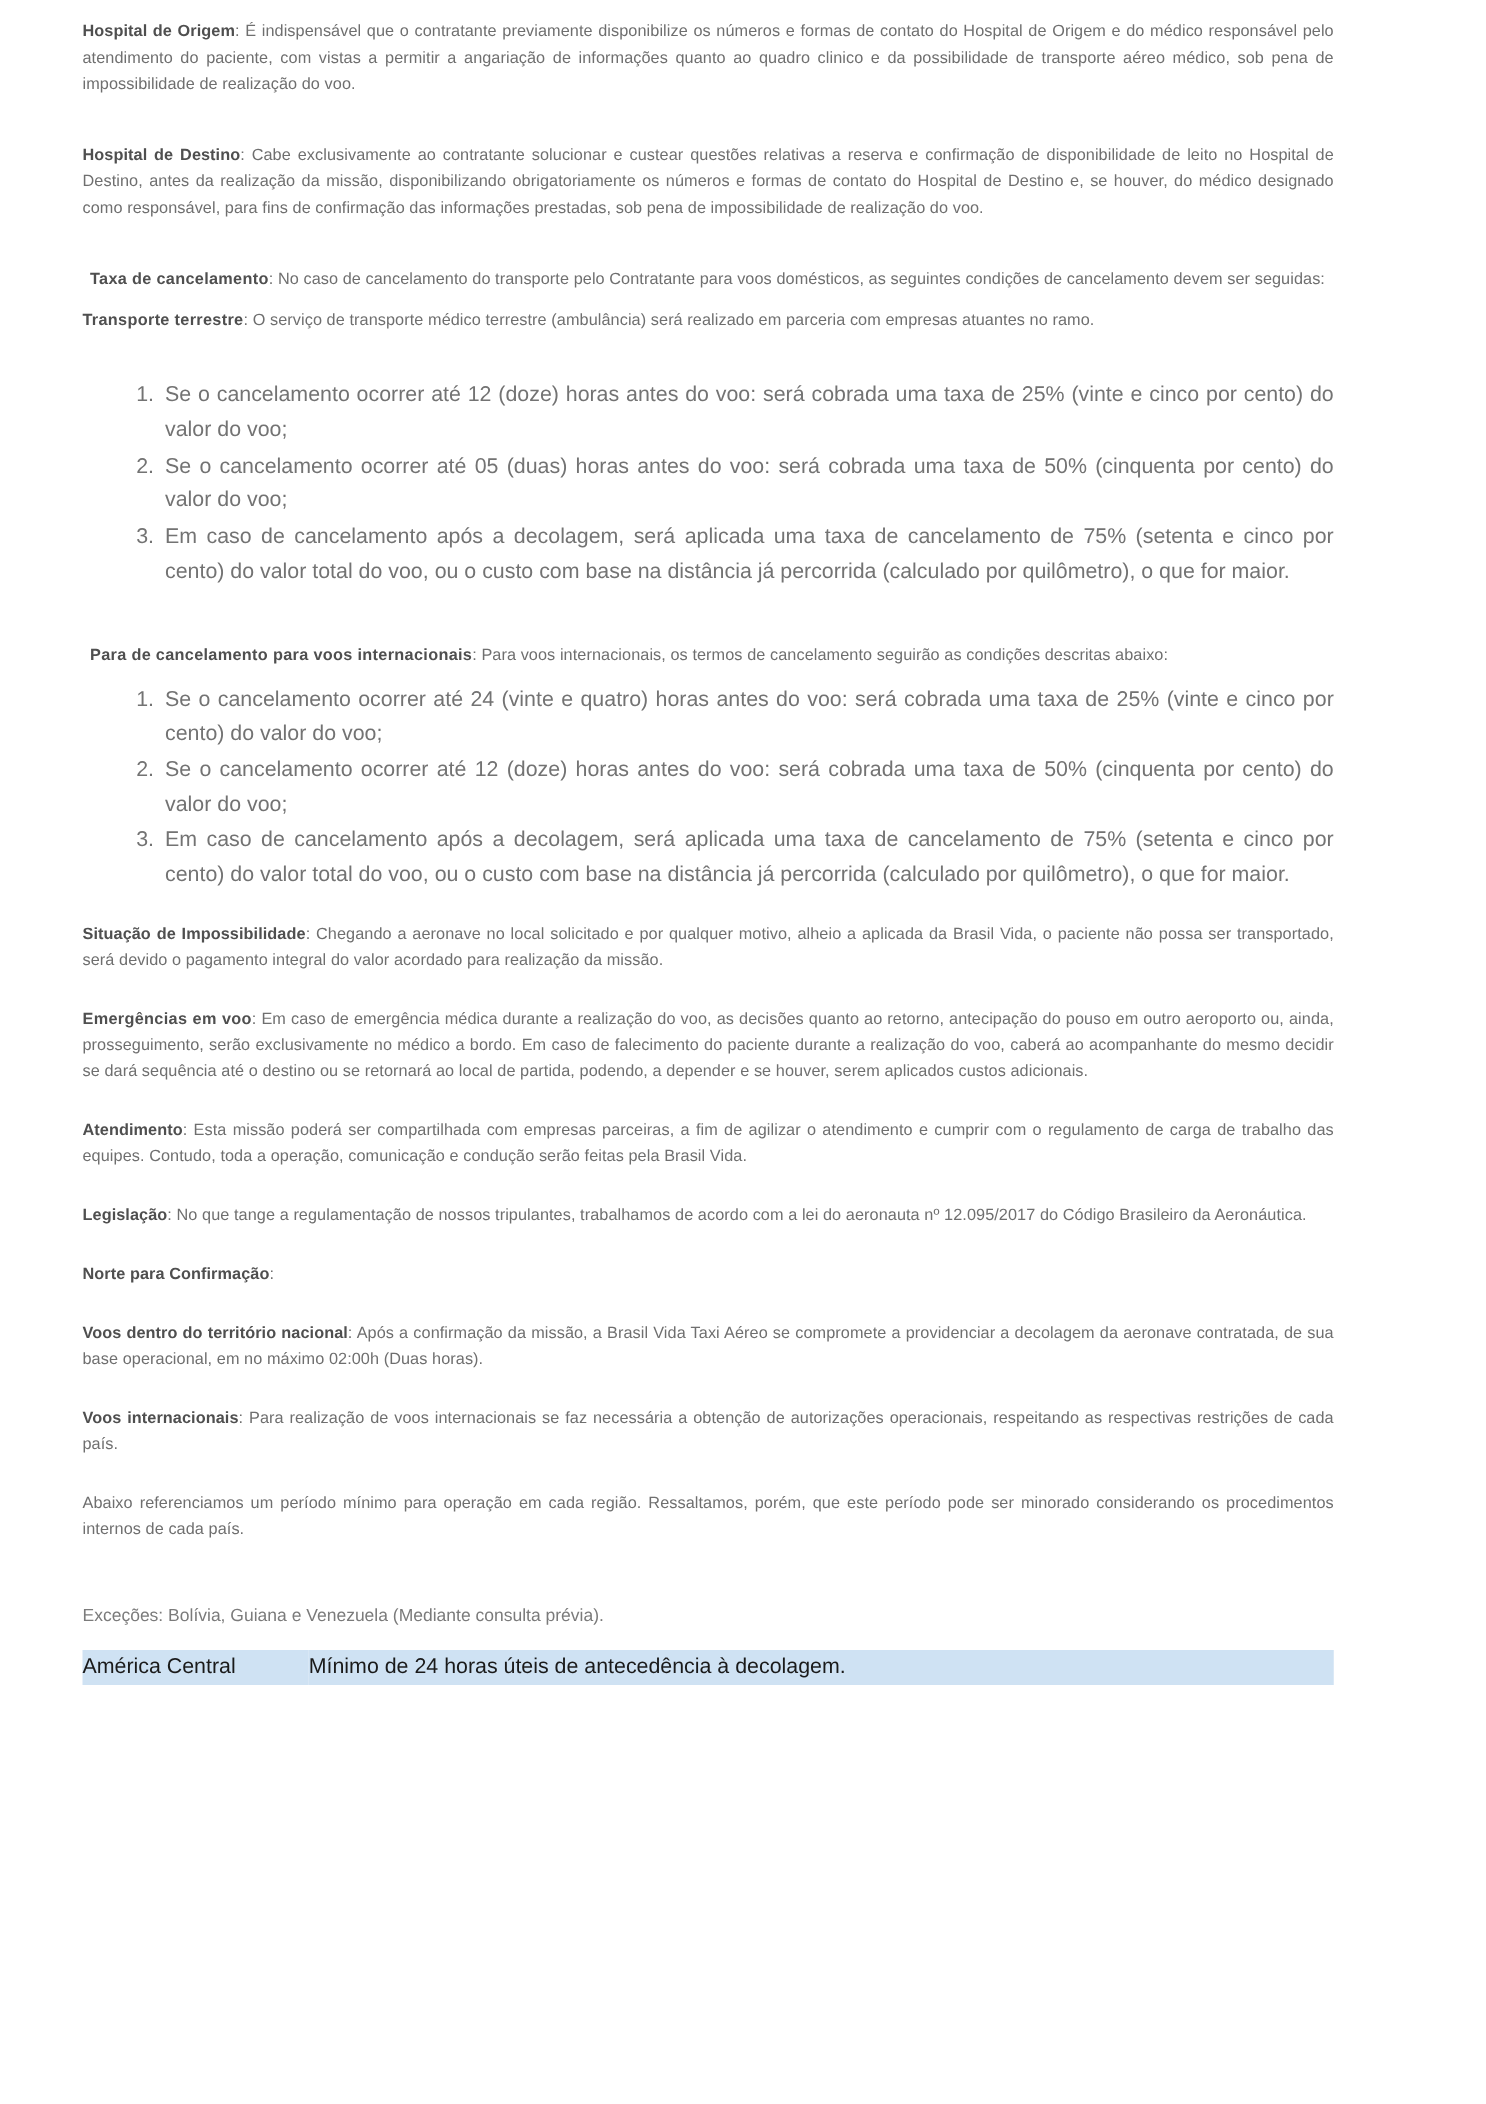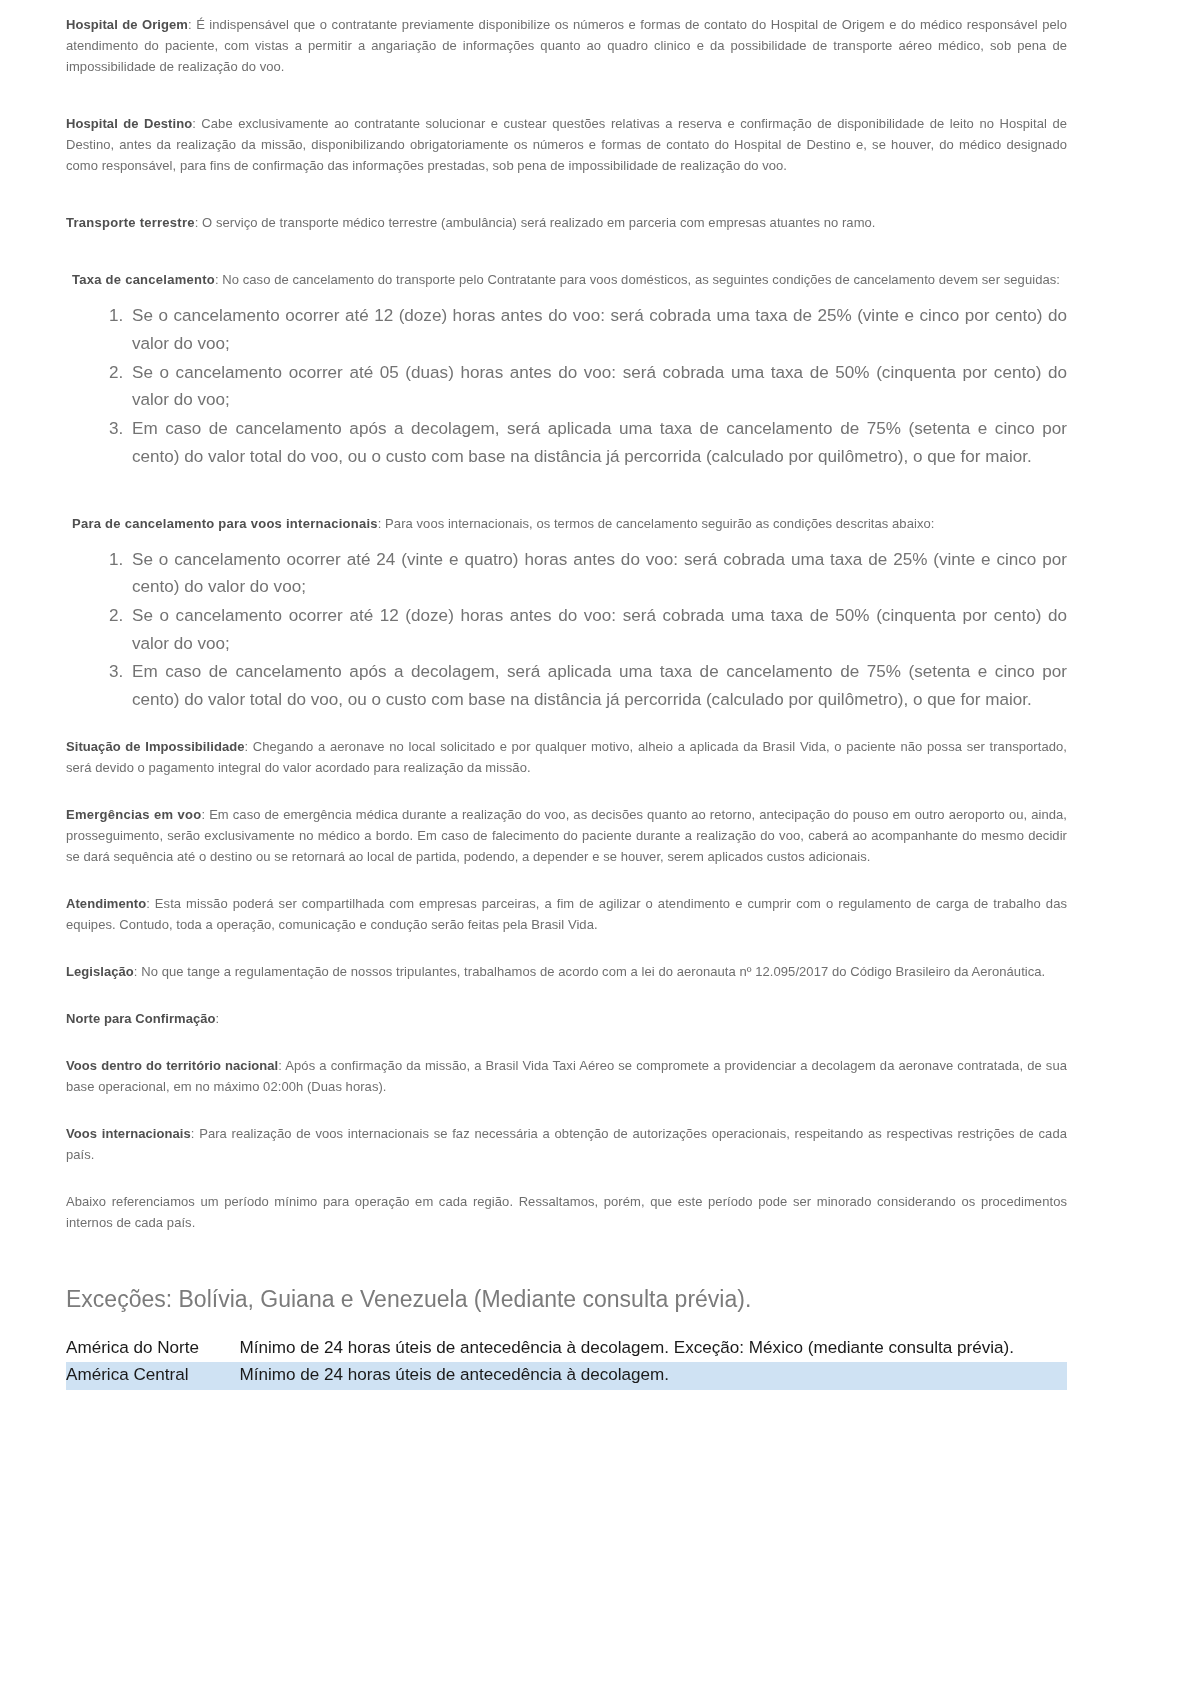--- a/index.html
+++ b/index.html
@@ -60,21 +60,21 @@
     color: #737373;
     text-align: justify;
     padding-left: 4px;
     margin-bottom: 1px;
   }
   ol.terms.gap-xl { margin-bottom: 42px; }
   .spacer-m  { height: 34px; }
 
   
   .exceptions {
-    font-size: 23px;
+    font-size: 14px;
     line-height: 1.62;
     color: #7b7b7b;
     margin: 0 0 16px 0;
     text-align: left;
   }
 
   
   .region-table {
     border-collapse: collapse;
     width: 1001px;
@@ -111,26 +111,26 @@
 <div class="page">
 
   <p class="para gap-lg">
     <span class="lead">Hospital de Origem</span><span>: É indispensável que o contratante previamente disponibilize os números e formas de contato do Hospital de Origem e do médico responsável pelo atendimento do paciente, com vistas a permitir a angariação de informações quanto ao quadro clinico e da possibilidade de transporte aéreo médico, sob pena de impossibilidade de realização do voo.</span>
   </p>
 
   <p class="para gap-lg">
     <span class="lead">Hospital de Destino</span><span>: Cabe exclusivamente ao contratante solucionar e custear questões relativas a reserva e confirmação de disponibilidade de leito no Hospital de Destino, antes da realização da missão, disponibilizando obrigatoriamente os números e formas de contato do Hospital de Destino e, se houver, do médico designado como responsável, para fins de confirmação das informações prestadas, sob pena de impossibilidade de realização do voo.</span>
   </p>
 
+  <p class="para indent-lead gap-sm">
+    <span class="lead lead-sp">Taxa de cancelamento</span><span>: No caso de cancelamento do transporte pelo Contratante para voos domésticos, as seguintes condições de cancelamento devem ser seguidas:</span>
+  </p>
+
   <p class="para gap-lg">
     <span class="lead lead-sp">Transporte terrestre</span><span>: O serviço de transporte médico terrestre (ambulância) será realizado em parceria com empresas atuantes no ramo.</span>
-  </p>
-
-  <p class="para indent-lead gap-sm">
-    <span class="lead lead-sp">Taxa de cancelamento</span><span>: No caso de cancelamento do transporte pelo Contratante para voos domésticos, as seguintes condições de cancelamento devem ser seguidas:</span>
   </p>
 
   <ol class="terms gap-xl">
     <li>Se o cancelamento ocorrer até 12 (doze) horas antes do voo: será cobrada uma taxa de 25% (vinte e cinco por cento) do valor do voo;</li>
     <li>Se o cancelamento ocorrer até 05 (duas) horas antes do voo: será cobrada uma taxa de 50% (cinquenta por cento) do valor do voo;</li>
     <li>Em caso de cancelamento após a decolagem, será aplicada uma taxa de cancelamento de 75% (setenta e cinco por cento) do valor total do voo, ou o custo com base na distância já percorrida (calculado por quilômetro), o que for maior.</li>
   </ol>
 
   <p class="para indent-lead gap-sm">
     <span class="lead lead-sp">Para de cancelamento para voos internacionais</span><span>: Para voos internacionais, os termos de cancelamento seguirão as condições descritas abaixo:</span>
@@ -171,24 +171,20 @@
   </p>
 
   <p class="para">Abaixo referenciamos um período mínimo para operação em cada região. Ressaltamos, porém,  que este período pode ser minorado considerando os procedimentos internos de cada país.</p>
 
   <div class="spacer-m"></div>
 
   <p class="exceptions">Exceções: Bolívia, Guiana e Venezuela (Mediante consulta prévia).</p>
 
   <table class="region-table">
     <tbody>
-      <tr class="nogap">
-        <td class="region-name">América do Norte</td>
-        <td class="region-rule">Mínimo de 24 horas úteis de antecedência à decolagem. Exceção: México (mediante consulta prévia).</td>
-      </tr>
       <tr class="highlighted tight-pair">
         <td class="region-name">América Central</td>
         <td class="region-rule">Mínimo de 24 horas úteis de antecedência à decolagem.</td>
       </tr>
 
     </tbody>
   </table>
 
 </div>
 

